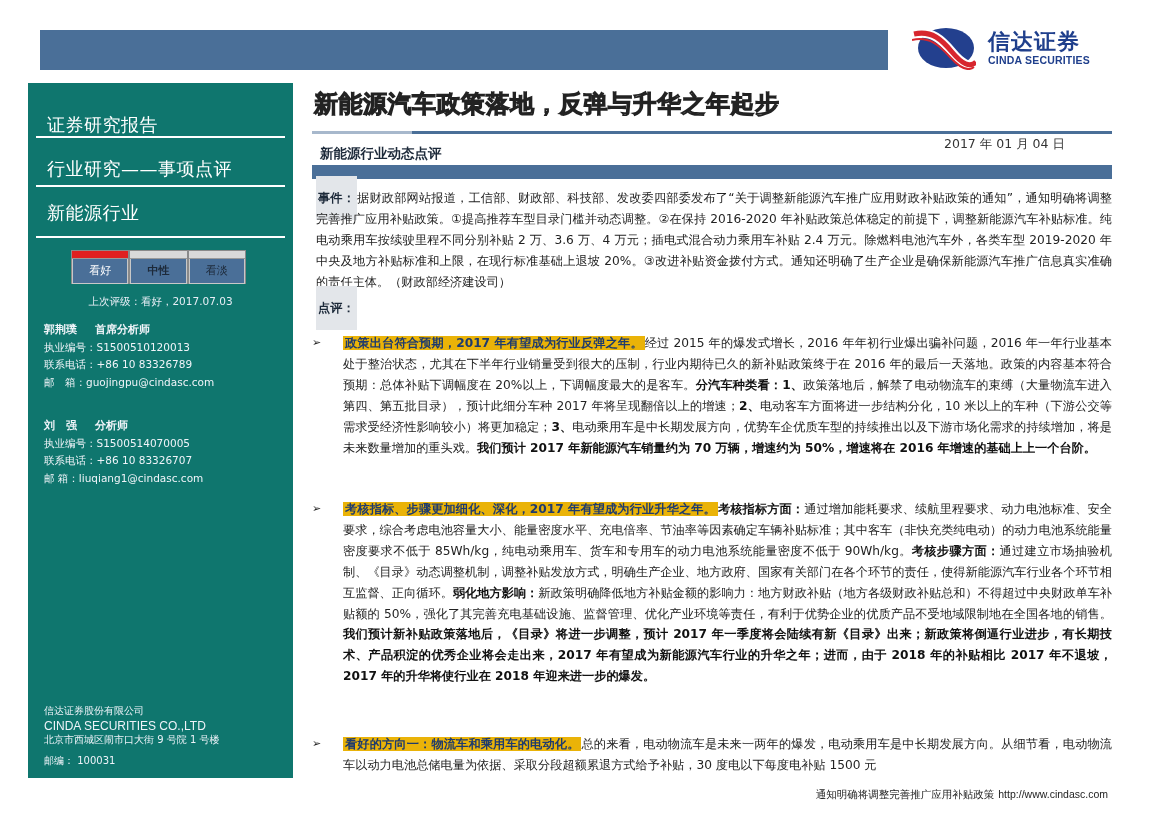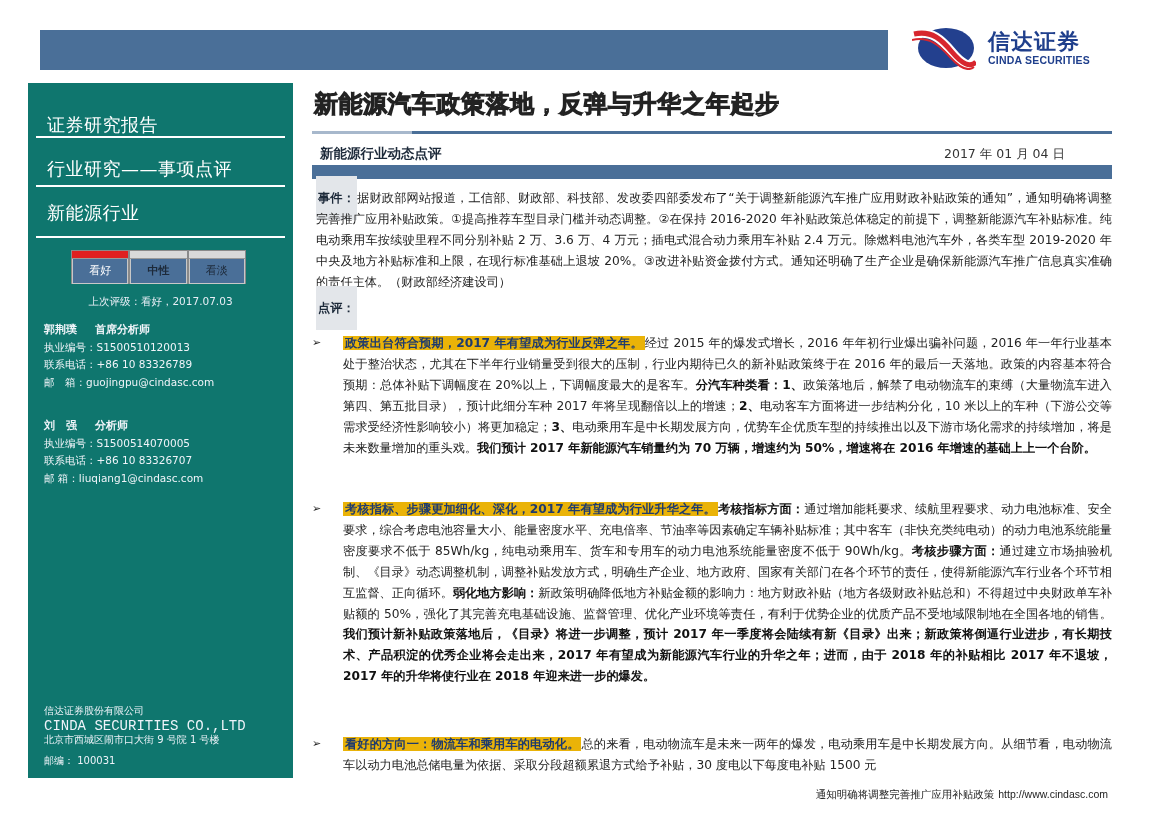--- a/index.html
+++ b/index.html
@@ -29,21 +29,21 @@
   .analyst .name { font-weight: bold; font-size: 11px; }
   .analyst .name span { margin-right: 18px; }
   .company { position: absolute; left: 16px; top: 621px; font-size: 10px; color: #eef3f9; line-height: 14.5px; }
   .company .zip { margin-top: 6px; }
 
   .title { position: absolute; left: 314px; top: 88px; font-size: 24px; font-weight: bold; color: #fff;
     -webkit-text-stroke: 1px #222; letter-spacing: 0.5px; font-family: "DejaVu Sans", sans-serif; }
   .title-line { position: absolute; left: 312px; top: 131px; width: 800px; height: 3px; background: #4a6f98; }
   .title-line-light { position: absolute; left: 312px; top: 131px; width: 100px; height: 3px; background: #a7b8cc; }
   .subtitle { position: absolute; left: 320px; top: 145px; font-size: 13.5px; font-weight: bold; color: #1d2a3a; }
-  .date { position: absolute; right: 104px; top: 146px; font-size: 12.5px; color: #333; }
+  .date { position: absolute; right: 104px; top: 136px; font-size: 12.5px; color: #333; }
   .sub-band { position: absolute; left: 312px; top: 165px; width: 800px; height: 14px; background: #4a6f98; }
 
   .content { position: absolute; left: 316px; width: 796px; font-size: 12.2px; color: #222; line-height: 20.9px; text-align: justify; }
   .label-box { background: #e3e6ea; font-weight: bold; color: #1d2a3a; padding: 15px 2px; }
   .lead { background: #eab308; font-weight: bold; color: #1e3b6e; padding: 0 2px; }
   .b { font-weight: bold; color: #111; }
   .bullet { position: absolute; left: -4px; font-size: 11px; color: #222; }
   .para { position: absolute; left: 0; width: 796px; }
   .footer { position: absolute; right: 61px; top: 788px; font-size: 10.5px; color: #222; }
   .footer .url { font-family: "Liberation Sans", sans-serif; margin-left: 4px; }
@@ -103,21 +103,21 @@
     <div class="name">
       <span>刘　强</span><span>分析师</span>
     </div>
     <div>执业编号：S1500514070005</div>
     <div>联系电话：+86 10 83326707</div>
     <div>邮 箱：liuqiang1@cindasc.com</div>
   </div>
 
   <div class="company">
     <div>信达证券股份有限公司</div>
-    <div style="font-family:Liberation Mono, monospace;font-size:14px">CINDA SECURITIES CO.,LTD</div>
+    <div style="font-family:Liberation Sans, sans-serif;font-size:12px">CINDA SECURITIES CO.,LTD</div>
     <div>北京市西城区闹市口大街 9 号院 1 号楼</div>
     <div class="zip">邮编： 100031</div>
   </div>
 </aside>
 
 <h1 class="title" style="margin:0">新能源汽车政策落地，反弹与升华之年起步</h1>
 <div class="title-line"></div>
 <div class="title-line-light"></div>
 <div class="subtitle">新能源行业动态点评</div>
 <div class="date">2017 年 01 月 04 日</div>

